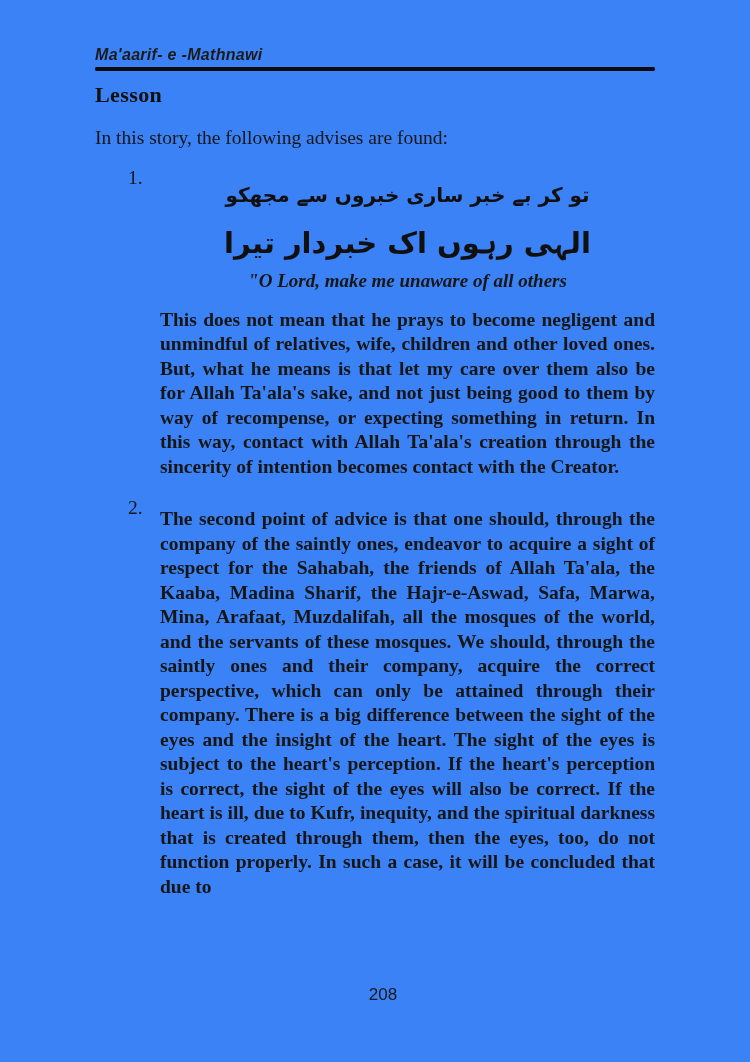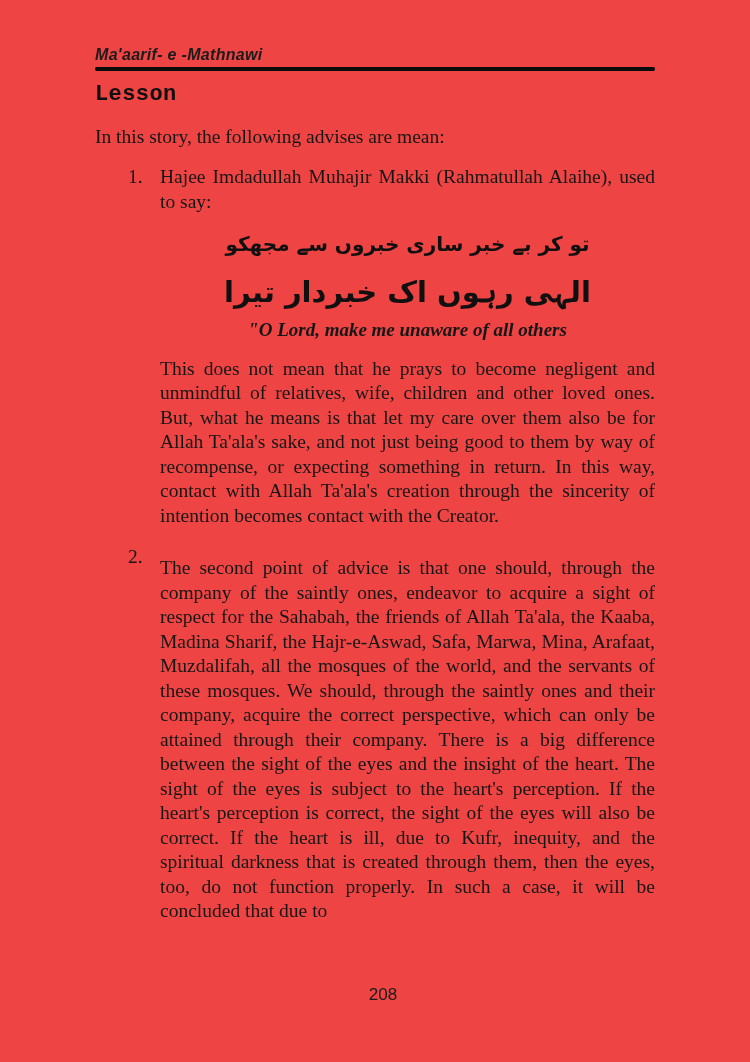--- a/index.html
+++ b/index.html
@@ -5,21 +5,21 @@
   html, body {
     margin: 0;
     padding: 0;
     background: #e8e8e6;
   }
   .page {
     position: relative;
     width: 750px;
     height: 1062px;
     margin: 0 auto;
-    background: #ef4444;
+    background: #3b82f6;
     box-sizing: border-box;
     padding: 46px 95px 0 95px;
     font-family: "Liberation Serif", serif;
     color: #161616;
     overflow: hidden;
   }
   .running-header { margin: 0; }
   .header-title {
     display: inline-block;
     font-family: "Liberation Sans", sans-serif;
@@ -30,21 +30,21 @@
     color: #1b1b1b;
     padding-bottom: 2px;
   }
   .header-rule {
     height: 4px;
     background: #0c0c0c;
     border-radius: 2px / 3px;
     margin-top: 1px;
   }
   .lesson-heading {
-    font-family: Liberation Mono, monospace;
+    font-family: Liberation Serif, serif;
     font-size: 22px;
     font-weight: bold;
     letter-spacing: 0.4px;
     margin: 11px 0 0 0;
     color: #0f0f0f;
   }
   .intro {
     font-size: 19.5px;
     line-height: 24px;
     margin: 18px 0 0 0;
@@ -91,20 +91,21 @@
     font-style: italic;
     font-size: 19px;
     line-height: 22.5px;
     margin-top: 5px;
   }
   .body-para {
     font-size: 19.5px;
     line-height: 24.5px;
     text-align: justify;
     margin: 15px 0 0 0;
+    font-weight: bold;
   }
   .list-item .item-content > .body-para:first-child { margin-top: 12px; }
   .page-number {
     position: absolute;
     left: 16px;
     right: 0;
     top: 985px;
     text-align: center;
     font-family: "Liberation Sans", sans-serif;
     font-size: 17px;
@@ -116,28 +117,27 @@
 
 <div class="page">
 
   <div class="running-header">
     <span class="header-title">Ma'aarif- e -Mathnawi</span>
     <div class="header-rule"></div>
   </div>
 
   <h1 class="lesson-heading">Lesson</h1>
 
-  <p class="intro">In this story, the following advises are mean:</p>
+  <p class="intro">In this story, the following advises are found:</p>
 
   <div class="advice-list">
 
     <div class="list-item">
       <span class="item-number">1.</span>
       <div class="item-content">
-        <p class="item-lead">Hajee Imdadullah Muhajir Makki (Rahmatullah Alaihe), used to say:</p>
         <div class="urdu-line urdu-line-1" dir="rtl">تو کر بے خبر ساری خبروں سے مجھکو</div>
         <div class="urdu-line urdu-line-2" dir="rtl">الہی رہوں اک خبردار تیرا</div>
         <div class="translation">
           <div>"O Lord, make me unaware of all others</div>
         </div>
         <p class="body-para">This does not mean that he prays to become negligent and unmindful of relatives, wife, children and other loved ones. But, what he means is that let my care over them also be for Allah Ta'ala's sake, and not just being good to them by way of recompense, or expecting something in return. In this way, contact with Allah Ta'ala's creation through the sincerity of intention becomes contact with the Creator.</p>
       </div>
     </div>
 
     <div class="list-item">

